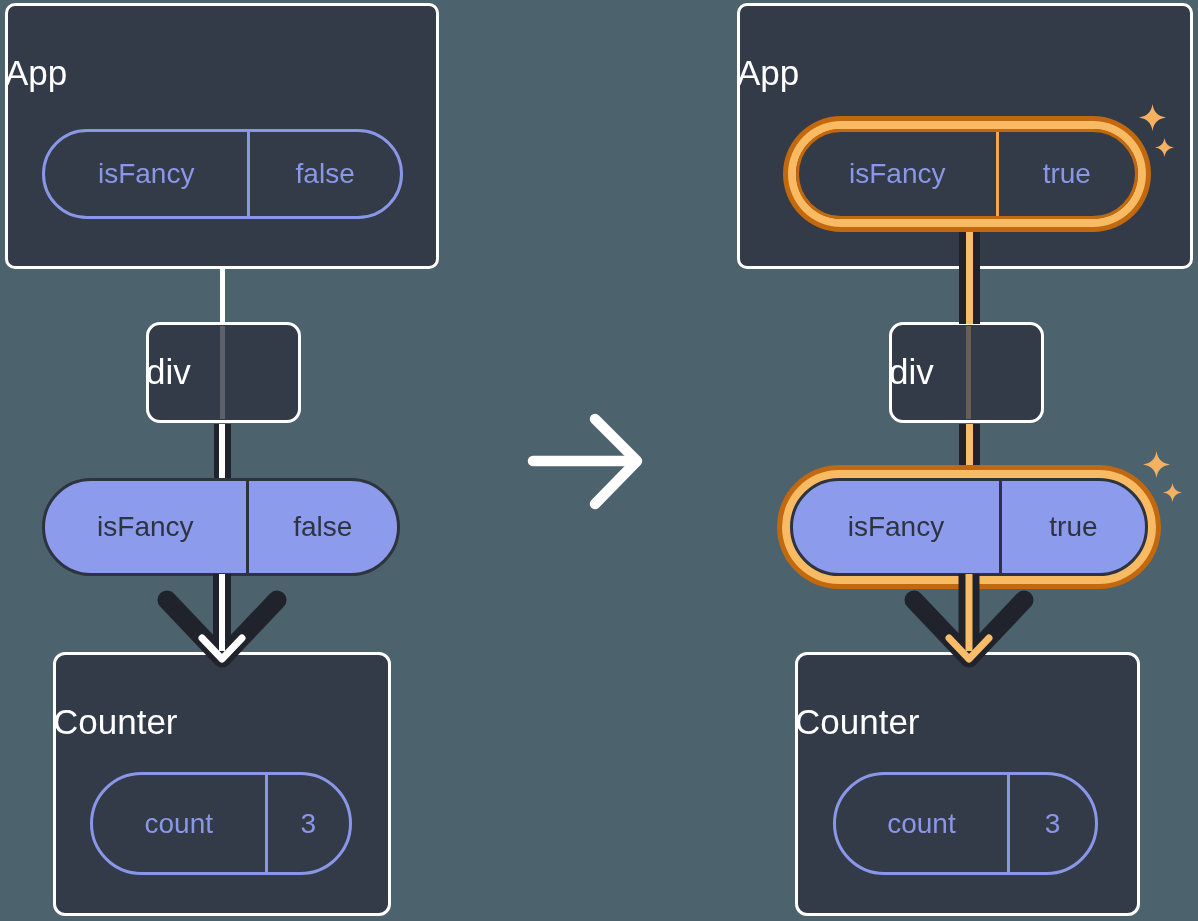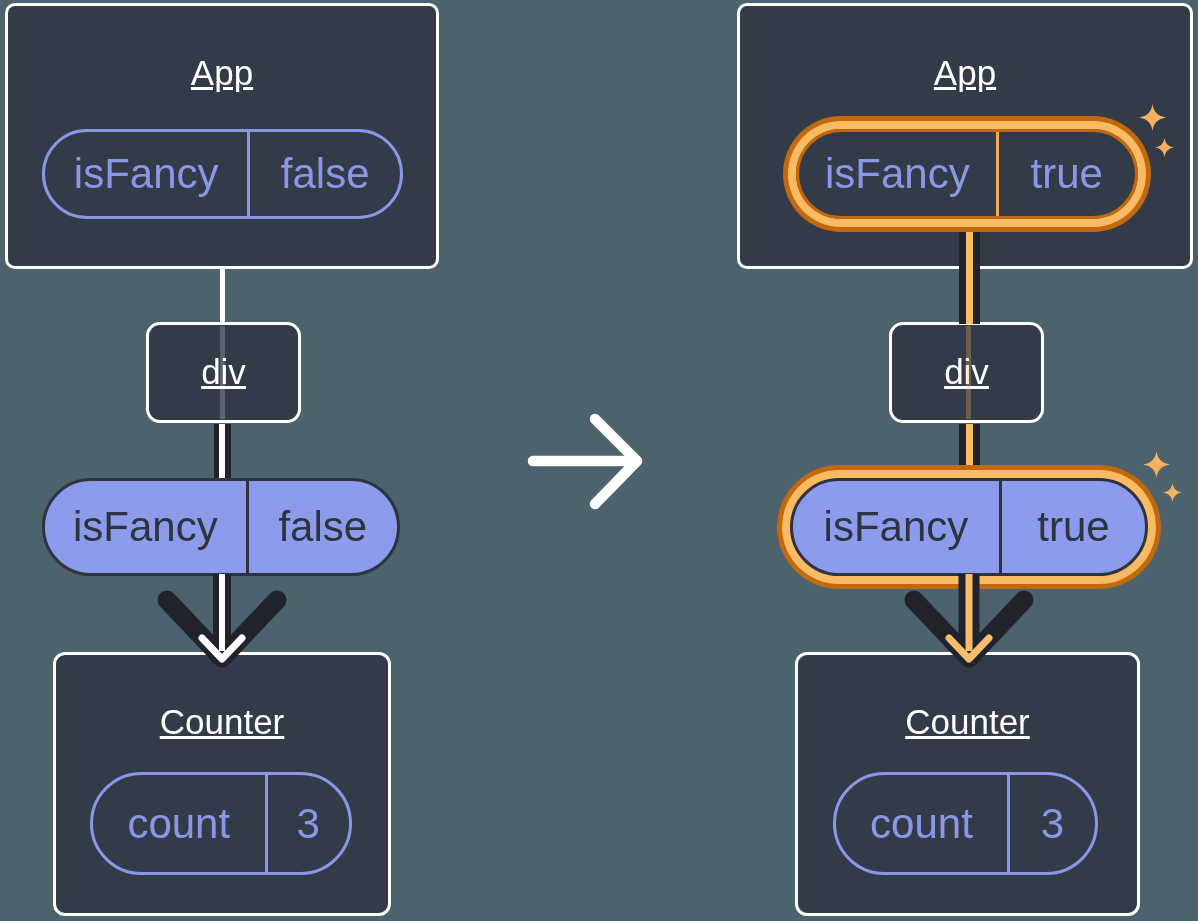--- a/index.html
+++ b/index.html
@@ -8,26 +8,26 @@
     background:#4C626D;
     font-family:"Liberation Sans","DejaVu Sans",sans-serif;
   }
   
   .box{
     position:absolute;box-sizing:border-box;
     background:#333B48;border:3.5px solid #ffffff;z-index:1;
   }
   .box-title{
     position:absolute;z-index:3;color:#ffffff;font-size:35px;
-    text-align:center;line-height:40px;z-index:1;text-decoration:underline;
+    text-align:left;line-height:40px;z-index:1;
   }
   
   .pill{
     position:absolute;box-sizing:border-box;display:flex;align-items:stretch;
-    border-radius:60px;z-index:3;font-size:42px;justify-content:space-between;
+    border-radius:60px;z-index:3;font-size:28px;justify-content:space-between;
   }
   .pill .cell{
     display:flex;align-items:center;justify-content:center;
     box-sizing:border-box;
   }
   .pill-outline{border:3px solid #8A97E8;color:#8A97E8;}
   .pill-outline .cell.value{border-left:3px solid #8A97E8;}
   .pill-filled{background:#8C9BEC;border:3px solid #2E3340;color:#2E3340;}
   .pill-filled .cell.value{border-left:3px solid #2E3340;}
   .pill-highlight{

